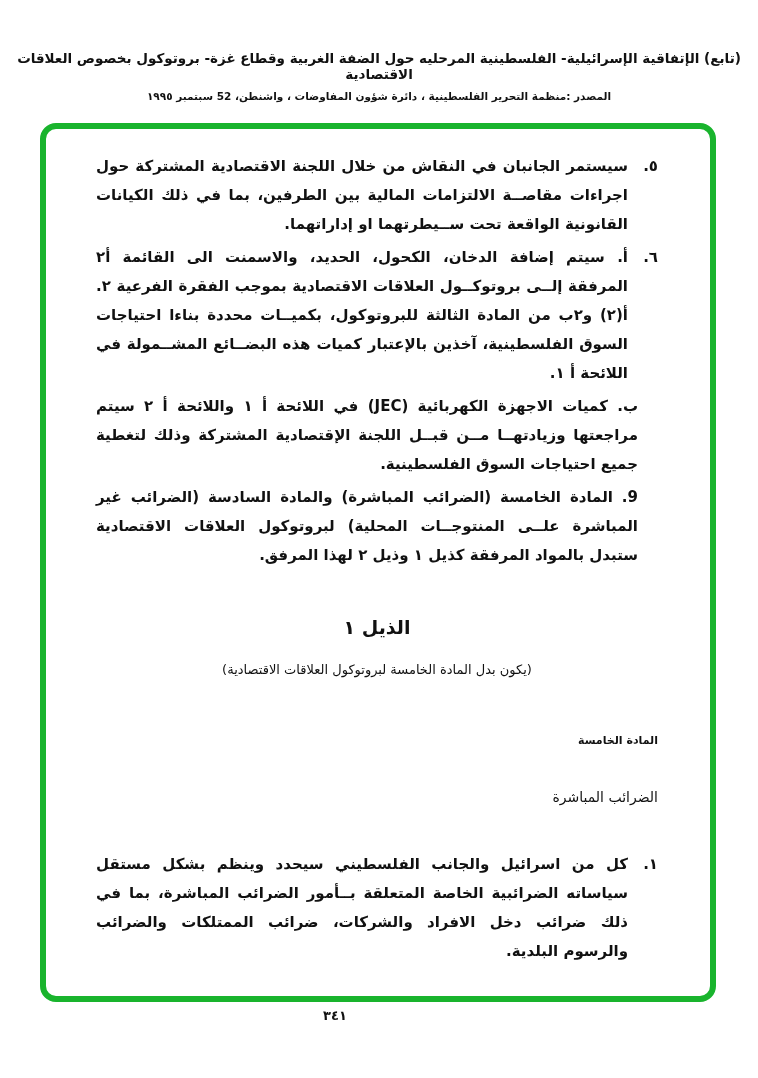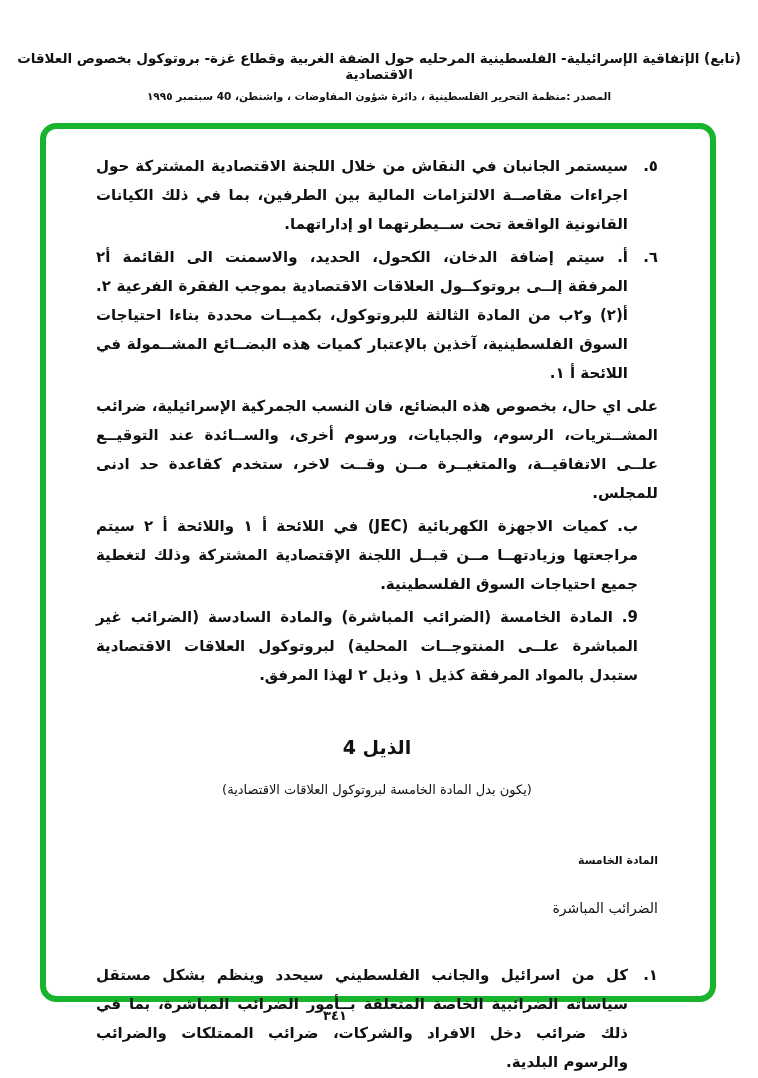--- a/index.html
+++ b/index.html
@@ -43,61 +43,60 @@
   p.flush { margin:0 0 4px 0; text-align:justify; }
   p.sub { padding-right:20px; }
 
   
   .appendix { margin-top:44px; text-align:center; }
   .app-title { font-size:19px; font-weight:bold; line-height:26px; }
   .app-sub { font-size:13px; font-weight:normal; margin-top:15px; }
 
   
   .sec-heading { margin-top:42px; font-size:11px; font-weight:bold; text-align:right; }
-  .sec-subheading { margin-top:19px; font-size:14px; font-weight:normal; text-align:right; }
+  .sec-subheading { margin-top:28px; font-size:14px; font-weight:normal; text-align:right; }
 
   .article-item { margin-top:38px; }
 
   
   .page-number {
     position:absolute; top:1008px; left:308px; width:54px;
     text-align:center; direction:rtl;
     font-size:13px; font-weight:bold;
   }
 </style>
 </head>
 <body style="background: rgb(255, 255, 255); color: rgb(17, 17, 17);">
 
 <div class="page-header">
   <div class="header-line1">(تابع) الإتفاقية الإسرائيلية- الفلسطينية المرحليه حول الضفة الغربية وقطاع غزة- بروتوكول بخصوص العلاقات الاقتصادية</div>
-  <div class="header-line2">المصدر :منظمة التحرير الفلسطينية ، دائرة شؤون المفاوضات ، واشنطن، 40 سبتمبر ١٩٩٥</div>
+  <div class="header-line2">المصدر :منظمة التحرير الفلسطينية ، دائرة شؤون المفاوضات ، واشنطن، 52 سبتمبر ١٩٩٥</div>
 </div>
 
 <div class="frame" style="border-color: rgb(25, 180, 45);"></div>
 
 <div class="content">
 
   <div class="item">
     <span class="marker">٥.</span>
     <p class="itext">سيستمر الجانبان في النقاش من خلال اللجنة الاقتصادية المشتركة حول اجراءات مقاصــة الالتزامات المالية بين الطرفين، بما في ذلك الكيانات القانونية الواقعة تحت ســيطرتهما او إداراتهما.</p>
   </div>
 
   <div class="item">
     <span class="marker">٦.</span>
     <p class="itext">أ. سيتم إضافة الدخان، الكحول، الحديد، والاسمنت الى القائمة أ٢ المرفقة إلــى بروتوكــول العلاقات الاقتصادية بموجب الفقرة الفرعية ٢. أ(٢) و٢ب من المادة الثالثة للبروتوكول، بكميــات محددة بناءا احتياجات السوق الفلسطينية، آخذين بالإعتبار كميات هذه البضــائع المشــمولة في اللائحة أ ١.</p>
   </div>
 
-  <p class="flush">على اي حال، بخصوص هذه البضائع، فان النسب الجمركية الإسرائيلية، ضرائب المشــتريات، الرسوم، والجبايات، ورسوم أخرى، والســائدة عند التوقيــع علــى الاتفاقيــة، والمتغيــرة مــن وقــت لاخر، ستخدم كقاعدة حد ادنى للمجلس.</p>
 
   <p class="flush sub">ب. كميات الاجهزة الكهربائية (JEC) في اللائحة أ ١ واللائحة أ ٢ سيتم مراجعتها وزيادتهــا مــن قبــل اللجنة الإقتصادية المشتركة وذلك لتغطية جميع احتياجات السوق الفلسطينية.</p>
 
   <p class="flush sub">9. المادة الخامسة (الضرائب المباشرة) والمادة السادسة (الضرائب غير المباشرة علــى المنتوجــات المحلية) لبروتوكول العلاقات الاقتصادية ستبدل بالمواد المرفقة كذيل ١ وذيل ٢ لهذا المرفق.</p>
 
   <div class="appendix">
-    <div class="app-title">الذيل 4</div>
+    <div class="app-title">الذيل ١</div>
     <div class="app-sub">(يكون بدل المادة الخامسة لبروتوكول العلاقات الاقتصادية)</div>
   </div>
 
   <div class="sec-heading">المادة الخامسة</div>
   <div class="sec-subheading">الضرائب المباشرة</div>
 
   <div class="item article-item">
     <span class="marker">١.</span>
     <p class="itext">كل من اسرائيل والجانب الفلسطيني سيحدد وينظم بشكل مستقل سياساته الضرائبية الخاصة المتعلقة بــأمور الضرائب المباشرة، بما في ذلك ضرائب دخل الافراد والشركات، ضرائب الممتلكات والضرائب والرسوم البلدية.</p>
   </div>

